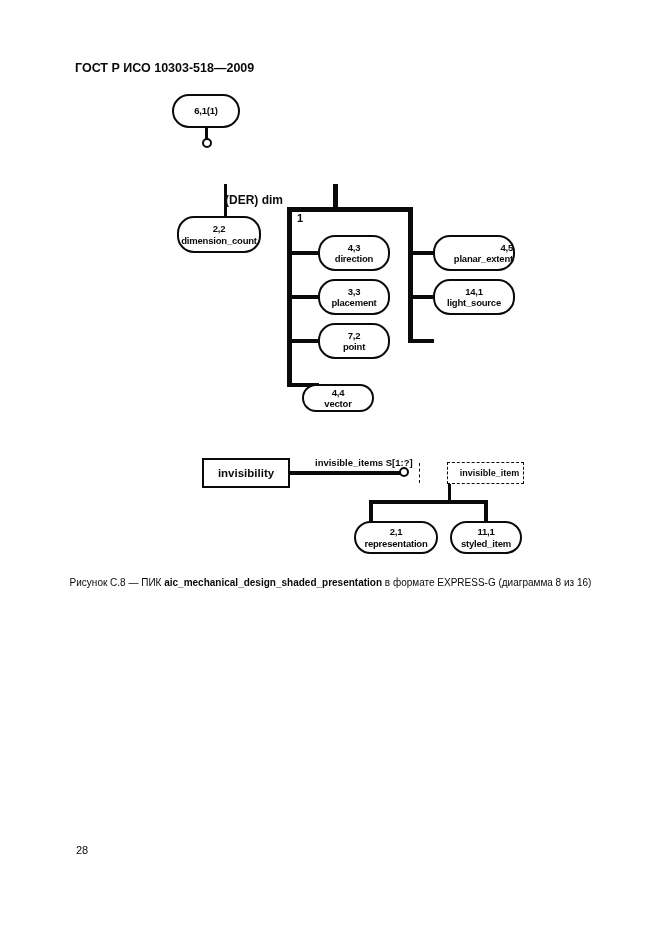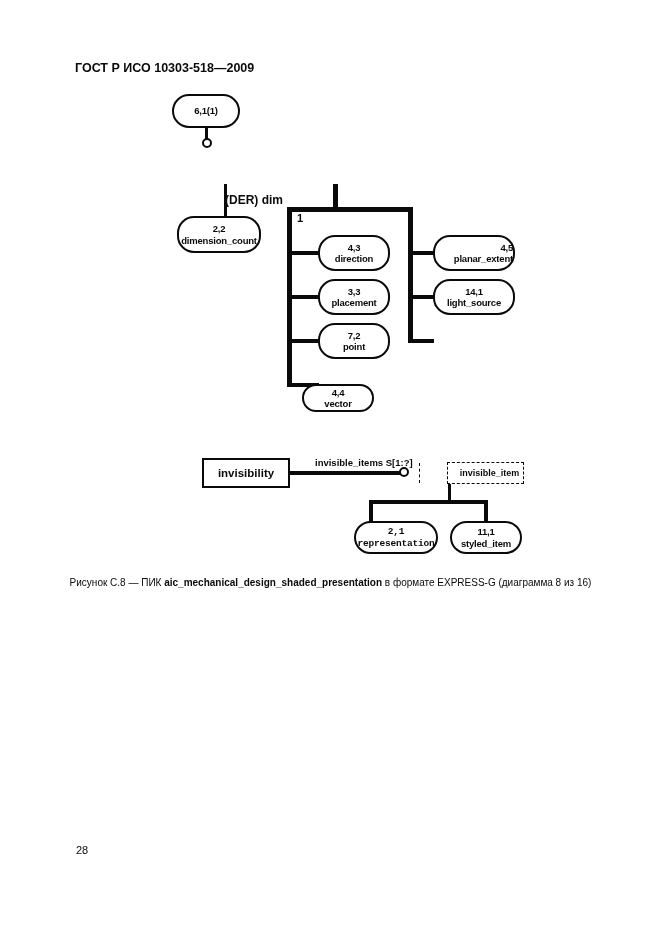--- a/index.html
+++ b/index.html
@@ -119,21 +119,21 @@
   <div class="circ" style="left:399px;top:467px;width:10px;height:10px;"></div>
 
   <div class="dashedbox" style="left:412px;top:462px;width:77px;height:22px;padding-left:8px;">invisible_item</div>
   <div class="abs" style="left:419px;top:463px;width:0;height:20px;border-left:1.5px dashed #0a0a0a;"></div>
 
   <div class="vline" style="left:448px;top:484px;width:2.5px;height:17px;"></div>
   <div class="hline" style="left:369px;top:500px;width:119px;height:4px;"></div>
   <div class="vline" style="left:369px;top:500px;width:4px;height:22px;"></div>
   <div class="vline" style="left:484px;top:500px;width:4px;height:22px;"></div>
 
-  <div class="oval" style="left:354px;top:521px;width:84px;height:33px;font-family:Liberation Mono, monospace;">
+  <div class="oval" style="left:354px;top:521px;width:84px;height:33px;">
     <span>2,1</span>
     <span>representation</span>
   </div>
   <div class="oval" style="left:450px;top:521px;width:72px;height:33px;">
     <span>11,1</span>
     <span>styled_item</span>
   </div>
 
   <div id="caption" style="left:30px;top:577px;width:601px;">
     <span>Рисунок  С.8 — ПИК </span><span style="font-weight:bold;">aic_mechanical_design_shaded_presentation</span><span> в формате EXPRESS-G (диаграмма 8 из 16)</span>

